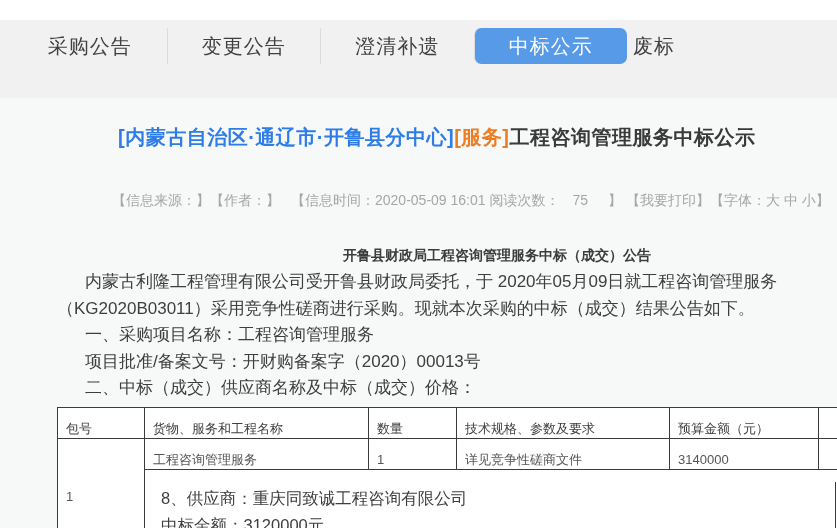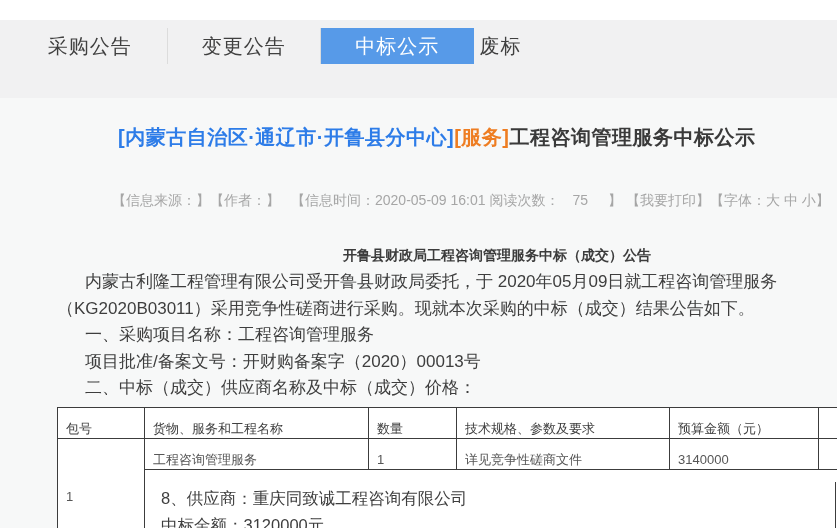--- a/index.html
+++ b/index.html
@@ -10,21 +10,21 @@
   }
   .top-strip{position:absolute;top:0;left:0;width:837px;height:20px;background:#ffffff;}
   .navbar{position:absolute;top:20px;left:0;width:837px;height:78px;background:#f1f1f2;}
   .tabs{position:absolute;top:8px;left:13px;display:flex;align-items:stretch;height:36px;}
   .tab{
     width:153.5px;height:36px;display:flex;align-items:center;justify-content:center;
     font-size:20px;color:#404040;cursor:pointer;box-sizing:border-box;letter-spacing:1px;
     white-space:nowrap;
   }
   .tab.divided{border-left:1px solid #dcdcdc;}
-  .tab.active{background:#579ae8;color:#ffffff;}
+  .tab.active{background:#579ae8;color:#ffffff;border-radius:7px;}
   .tab.last{width:70px;justify-content:flex-start;padding-left:6px;}
   .title-line{
     position:absolute;top:122px;left:0;width:837px;box-sizing:border-box;
     padding-left:118px;white-space:nowrap;overflow:hidden;
     font-size:20px;font-weight:bold;color:#3a3a3a;line-height:30px;letter-spacing:0.5px;
   }
   .t-region{color:#2d7ce8;}
   .t-cat{color:#ee7d22;}
   .meta{
     position:absolute;top:190px;left:0;width:837px;box-sizing:border-box;
@@ -60,20 +60,23 @@
 
 <div class="top-strip"></div>
 
 <div class="navbar">
   <div class="tabs">
     <div class="tab">
       <span>采购公告</span>
     </div>
     <div class="tab divided">
       <span>变更公告</span>
+    </div>
+    <div class="tab divided">
+      <span>澄清补遗</span>
     </div>
     <div class="tab divided active">
       <span>中标公示</span>
     </div>
     <div class="tab last">
       <span>废标</span>
     </div>
   </div>
 </div>
 

